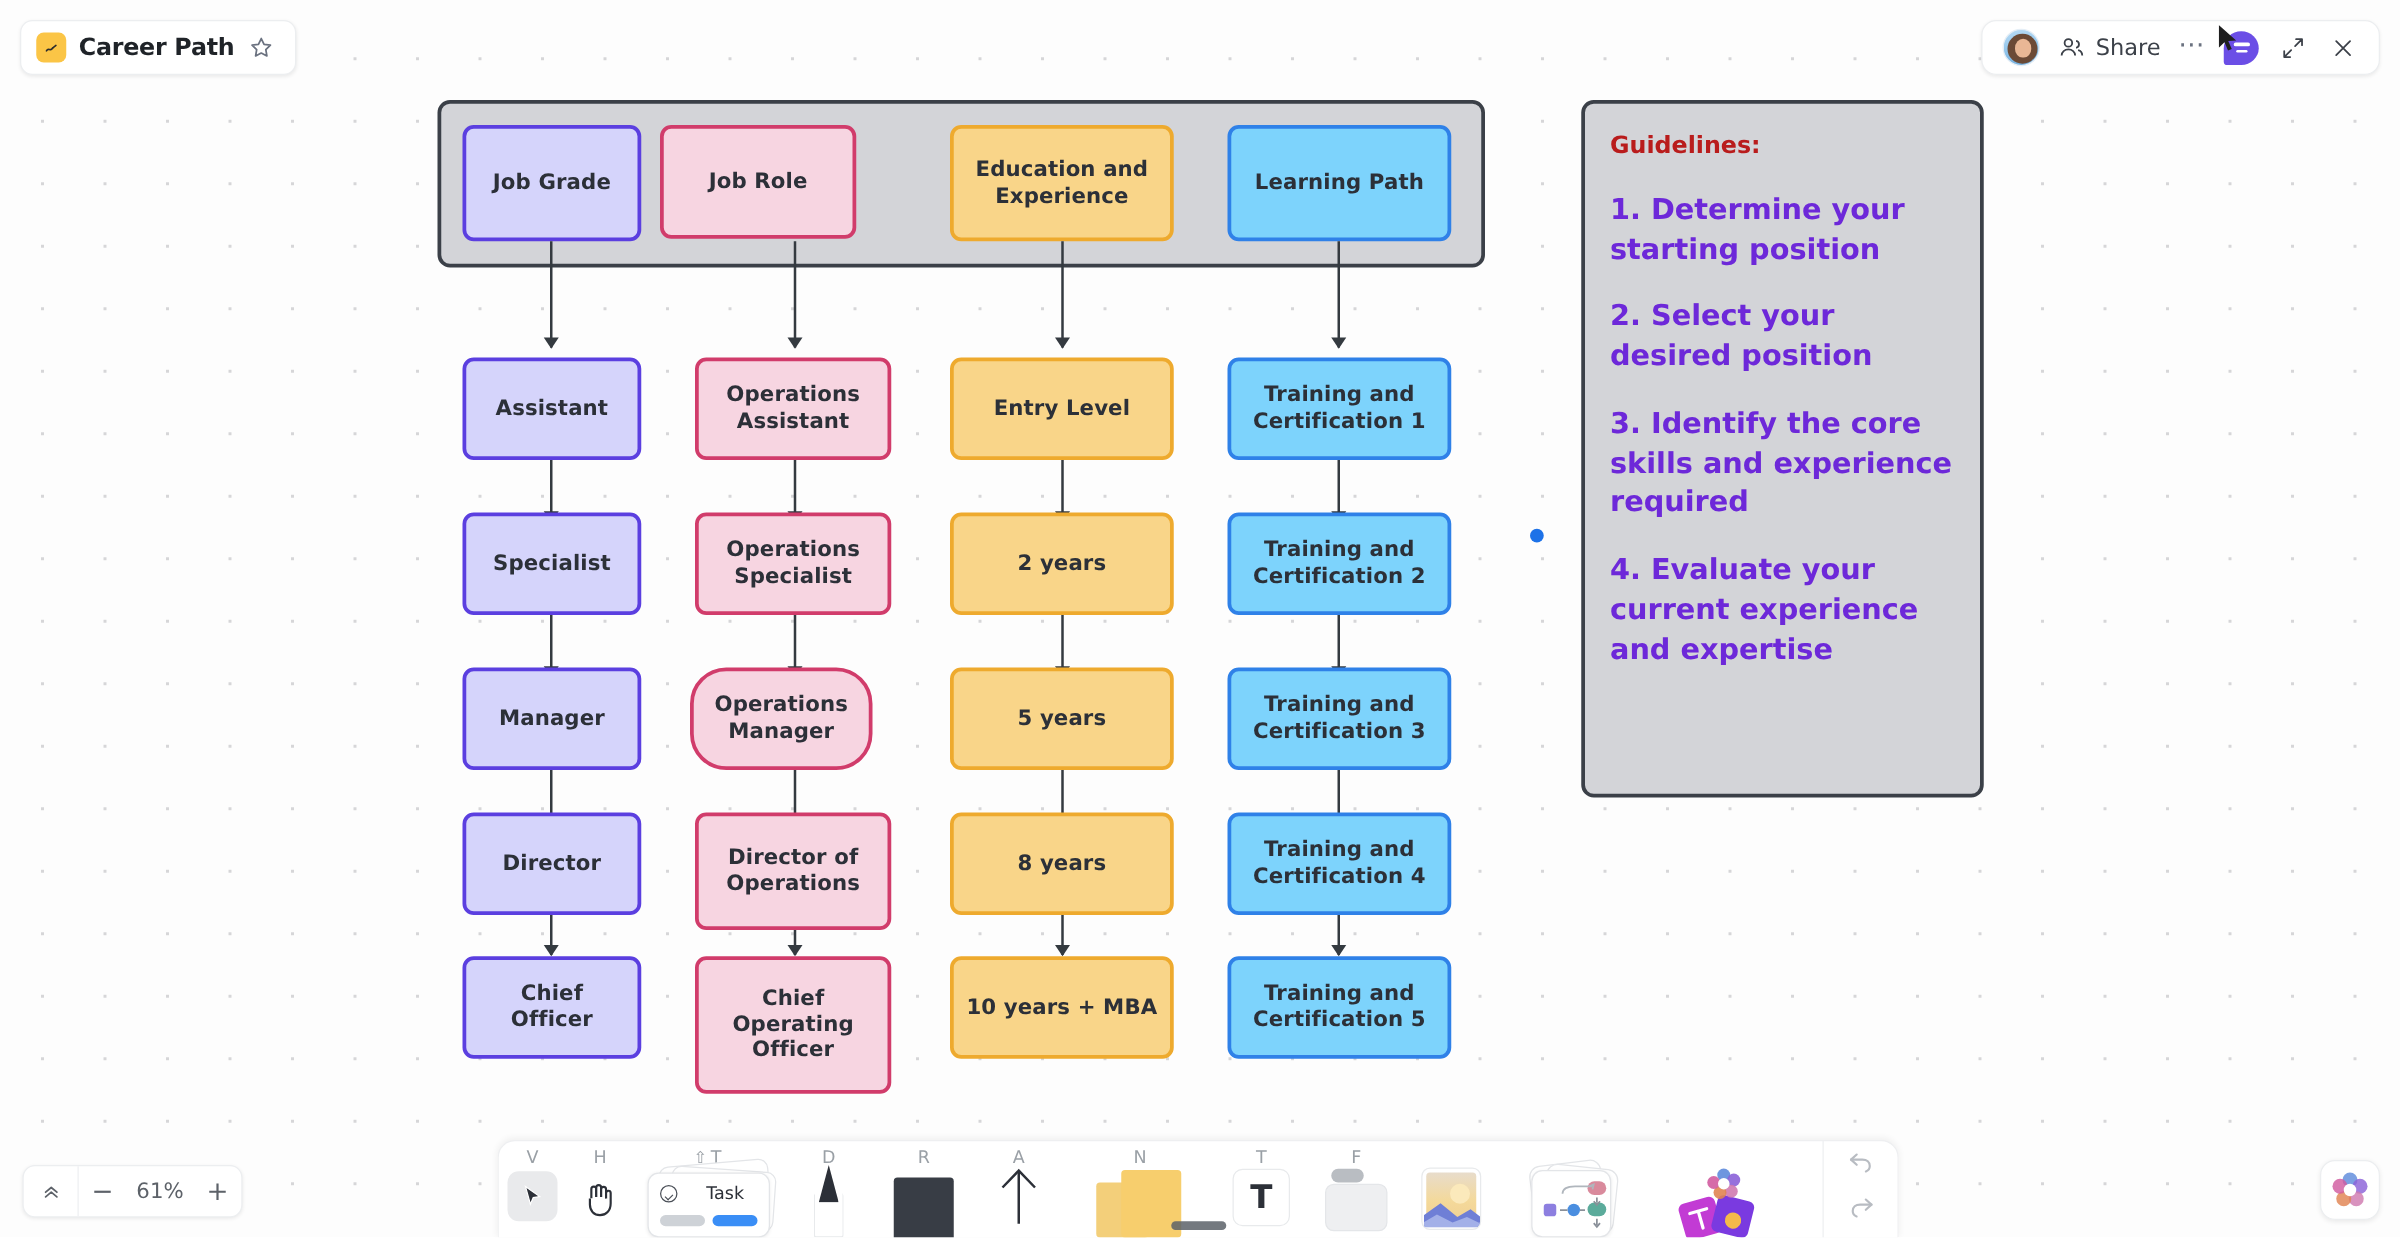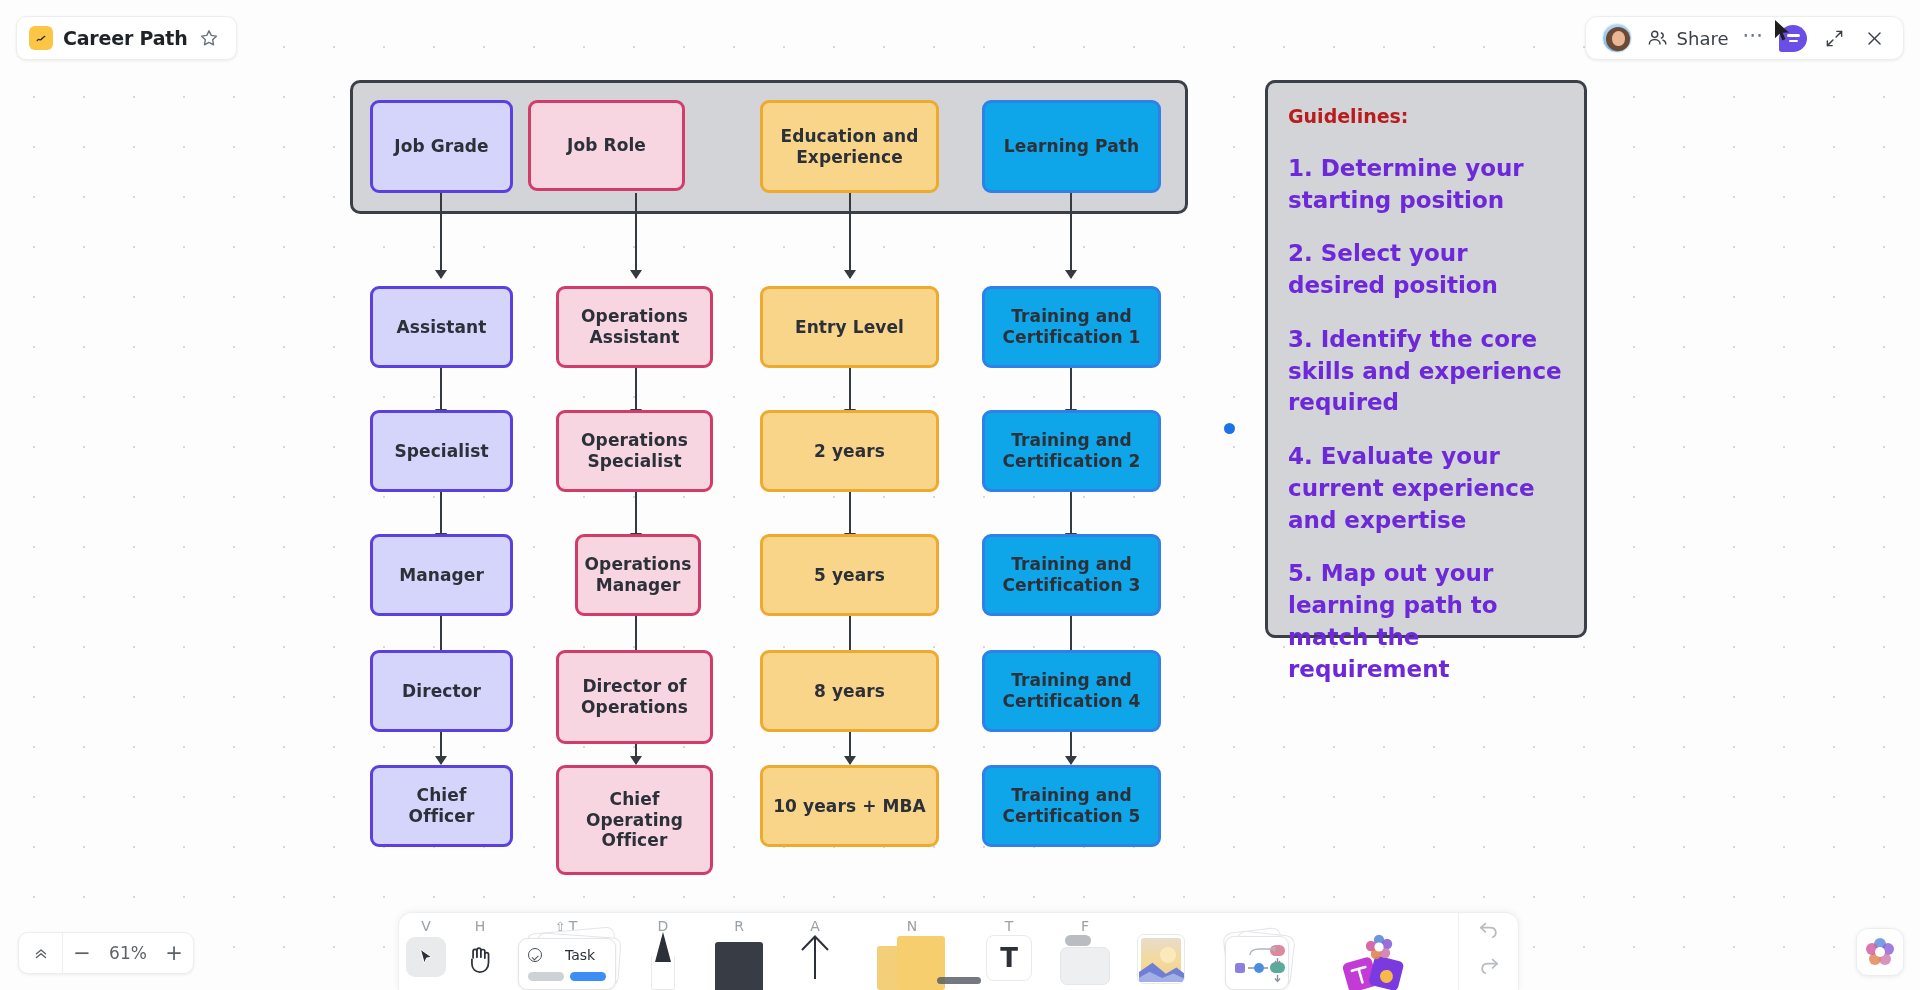--- a/index.html
+++ b/index.html
@@ -102,21 +102,21 @@
     font-size: 17px;
     color: #2c3038;
     line-height: 1.22;
     padding: 4px 8px;
     letter-spacing: .1px;
   }
 
   .col-grade { background: #d5d4fb; border-color: #5b3fe0; }
   .col-role  { background: #f7d5e1; border-color: #d13c6b; }
   .col-edu   { background: #f9d589; border-color: #eeaa2e; }
-  .col-learn { background: #0ea5e9; border-color: #2f81e8; }
+  .col-learn { background: #7dd3fc; border-color: #2f81e8; }
 
   .arrow { position: absolute; width: 2.4px; background: #343a40; }
   .arrow::after {
     content: ""; position: absolute; left: 50%; bottom: -1px;
     transform: translateX(-50%);
     border-left: 6px solid transparent;
     border-right: 6px solid transparent;
     border-top: 9px solid #343a40;
   }
 
@@ -350,21 +350,21 @@
     <div class="node col-grade" style="left:370px;top:534px;width:143px;height:82px;">Manager</div>
     <div class="arrow" style="left:440px;top:616px;height:49px;"></div>
     <div class="node col-grade" style="left:370px;top:650px;width:143px;height:82px;">Director</div>
     <div class="arrow" style="left:440px;top:732px;height:32px;"></div>
     <div class="node col-grade" style="left:370px;top:765px;width:143px;height:82px;">Chief Officer</div>
 
     <div class="node col-role" style="left:556px;top:286px;width:157px;height:82px;">Operations Assistant</div>
     <div class="arrow" style="left:635px;top:368px;height:49px;"></div>
     <div class="node col-role" style="left:556px;top:410px;width:157px;height:82px;">Operations Specialist</div>
     <div class="arrow" style="left:635px;top:492px;height:49px;"></div>
-    <div class="node col-role" style="left:575px;top:534px;width:126px;height:82px;">Operations Manager</div>
+    <div class="node col-role" style="left:552px;top:534px;width:146px;height:82px;border-radius:29px;">Operations Manager</div>
     <div class="arrow" style="left:635px;top:616px;height:49px;"></div>
     <div class="node col-role" style="left:556px;top:650px;width:157px;height:94px;">Director of Operations</div>
     <div class="arrow" style="left:635px;top:744px;height:20px;"></div>
     <div class="node col-role" style="left:556px;top:765px;width:157px;height:110px;">Chief Operating Officer</div>
 
     <div class="node col-edu" style="left:760px;top:286px;width:179px;height:82px;">Entry Level</div>
     <div class="arrow" style="left:849px;top:368px;height:49px;"></div>
     <div class="node col-edu" style="left:760px;top:410px;width:179px;height:82px;">2 years</div>
     <div class="arrow" style="left:849px;top:492px;height:49px;"></div>
     <div class="node col-edu" style="left:760px;top:534px;width:179px;height:82px;">5 years</div>
@@ -383,21 +383,20 @@
     <div class="arrow" style="left:1070px;top:732px;height:32px;"></div>
     <div class="node col-learn" style="left:982px;top:765px;width:179px;height:82px;">Training and Certification 5</div>
   </div>
 
   <div class="guidelines">
     <div class="gl-title">Guidelines:</div>
     <div class="gl-item">1. Determine your starting position</div>
     <div class="gl-item">2. Select your desired position</div>
     <div class="gl-item">3. Identify the core skills and experience required</div>
     <div class="gl-item">4. Evaluate your current experience and expertise</div>
-    <div class="gl-item">5. Map out your learning path to match the requirement</div>
   </div>
 
   <div class="peer-cursor"></div>
 
   <div class="toolbar">
 
     <div class="tool">
       <span class="kbd">V</span>
       <div class="tool-sel">
         <svg width="21" height="21" viewBox="0 0 24 24" fill="#2c3038" stroke="#fff" stroke-width="1.1">

